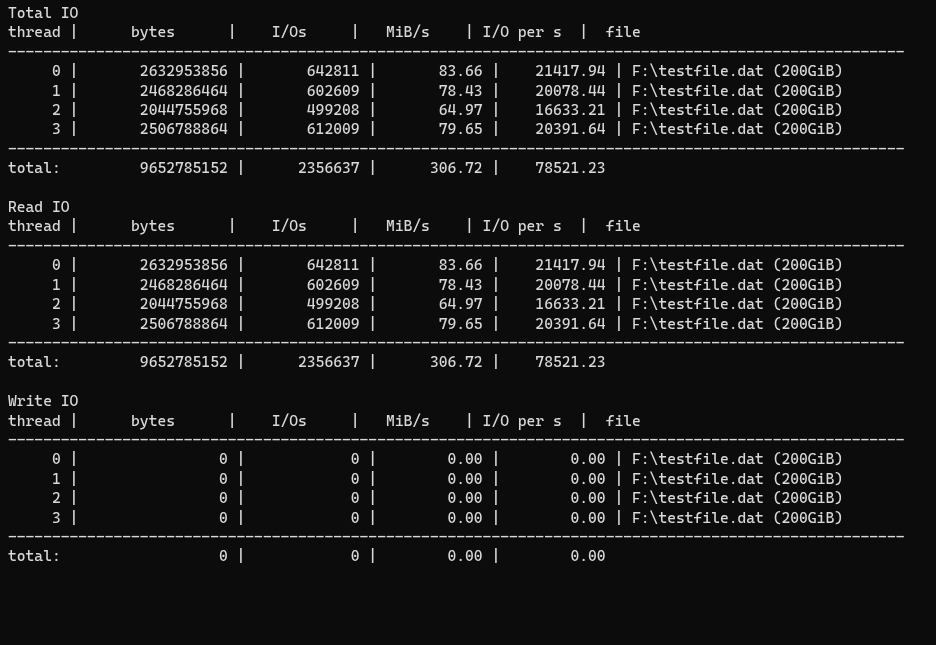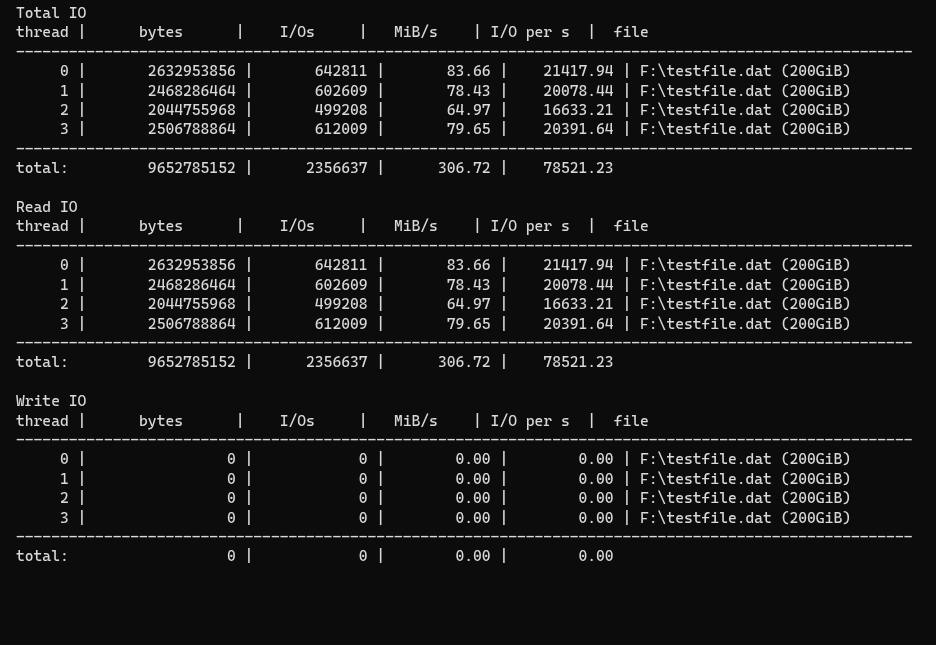--- a/index.html
+++ b/index.html
@@ -5,21 +5,21 @@
   html, body {
     margin: 0;
     padding: 0;
     background: #0c0c0c;
     width: 936px;
     height: 645px;
     overflow: hidden;
   }
   pre {
     margin: 0;
-    padding: 4px 16px;
+    padding: 4px 8px;
     font-family: Consolas, "Cascadia Mono", "Courier New", monospace;
     font-size: 15px;
     line-height: 19.4px;
     color: #d9d9d9;
     white-space: pre;
   }
 </style>
 </head>
 <body>
 

